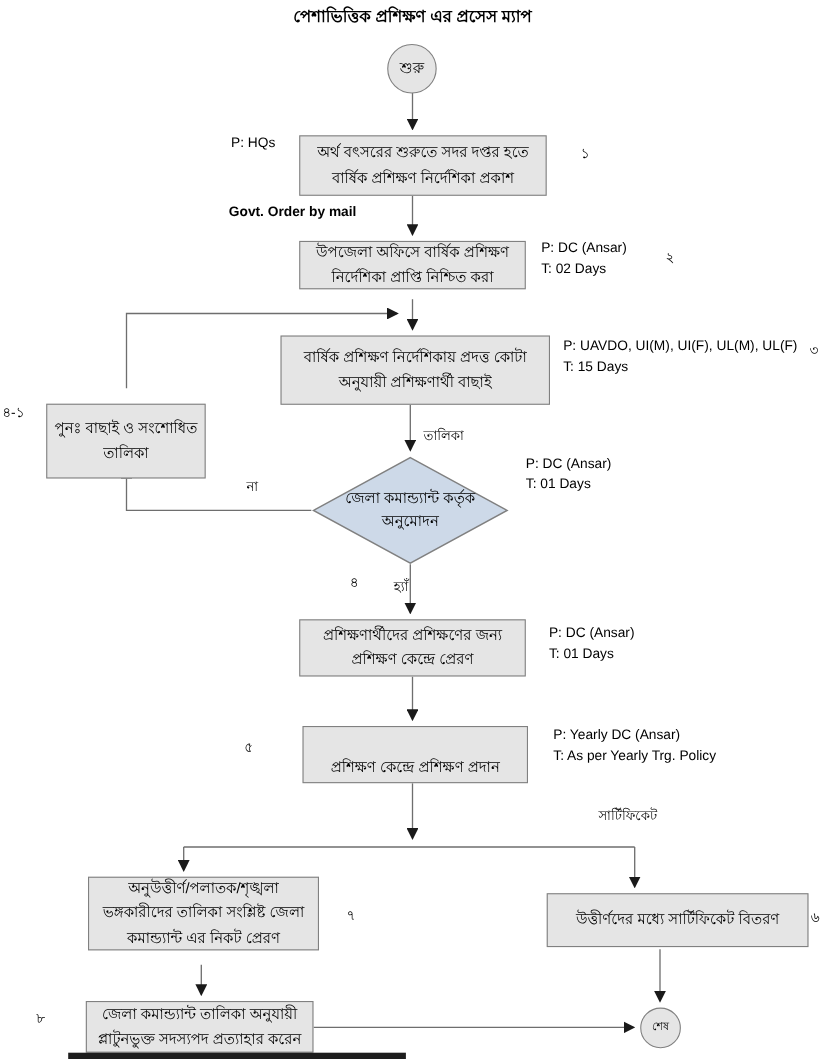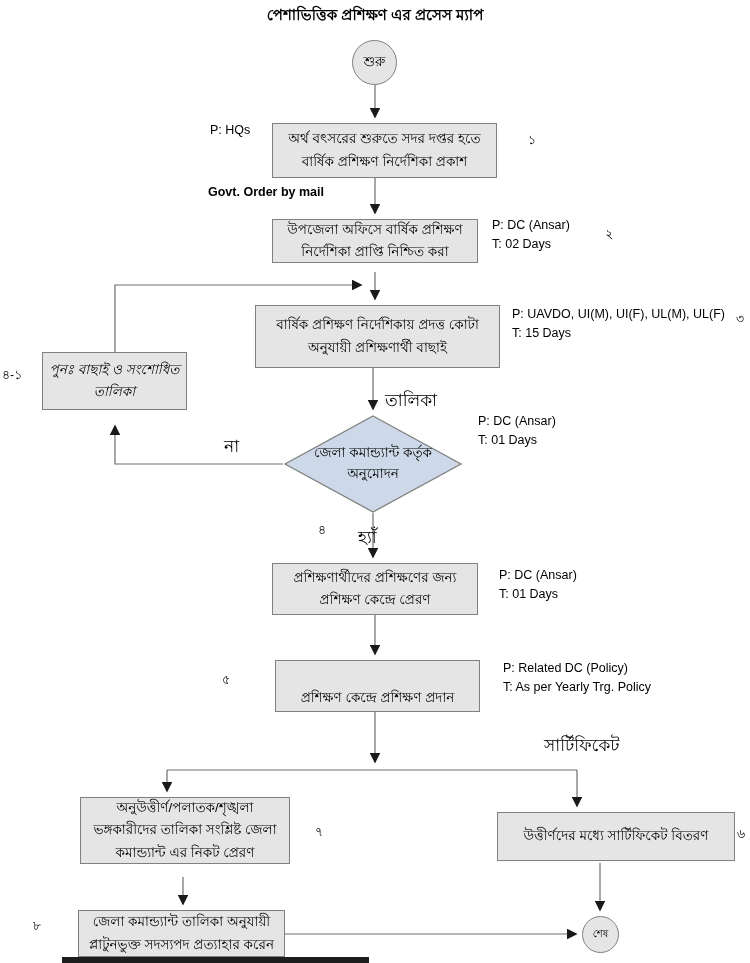--- a/index.html
+++ b/index.html
@@ -18,21 +18,21 @@
     font-size:13.5px;line-height:1.65;padding:2px 6px;box-sizing:border-box;
   }
   .circle{border-radius:50%;}
   .diamond-text{
     position:absolute;display:flex;align-items:center;justify-content:center;
     text-align:center;font-size:13.5px;line-height:1.55;
   }
   .annot{position:absolute;font-size:12.5px;line-height:1.55;white-space:nowrap;}
   .annot span{display:block;}
   .num{position:absolute;font-size:12.5px;}
-  .edge-label{position:absolute;font-size:17px;}
+  .edge-label{position:absolute;font-size:12px;}
   .bold-note{position:absolute;font-weight:bold;font-size:12.5px;line-height:1.35;}
   .bottom-bar{position:absolute;background:#1d1d1d;}
 </style>
 </head>
 <body>
 
 <div id="stage">
 
   <svg width="750" height="963">
     <defs>
@@ -86,21 +86,21 @@
 
   <div class="box" style="left:255px;top:305px;width:245px;height:63px;">
     <span>বার্ষিক প্রশিক্ষণ নির্দেশিকায় প্রদত্ত কোটা অনুযায়ী প্রশিক্ষণার্থী বাছাই</span>
   </div>
   <div class="annot" style="left:512px;top:305px;">
     <span>P: UAVDO, UI(M), UI(F), UL(M), UL(F)</span>
     <span>T: 15 Days</span>
   </div>
   <div class="num" style="left:736px;top:310px;">৩</div>
 
-  <div class="box" style="left:42px;top:352px;width:145px;height:58px;font-style:italic;">
+  <div class="box" style="left:42px;top:367px;width:145px;height:68px;">
     <span>পুনঃ বাছাই ও সংশোধিত তালিকা</span>
   </div>
   <div class="num" style="left:2px;top:366px;">৪-১</div>
 
   <div class="edge-label" style="left:385px;top:387px;">তালিকা</div>
 
   <div class="diamond-text" style="left:303px;top:423px;width:140px;height:82px;">জেলা কমান্ড্যান্ট কর্তৃক অনুমোদন</div>
   <div class="annot" style="left:478px;top:412px;">
     <span>P: DC (Ansar)</span>
     <span>T: 01 Days</span>
@@ -115,21 +115,21 @@
   <div class="annot" style="left:499px;top:566px;">
     <span>P: DC (Ansar)</span>
     <span>T: 01 Days</span>
   </div>
 
   <div class="box" style="left:275px;top:660px;width:205px;height:52px;align-items:flex-end;">
     <span>প্রশিক্ষণ কেন্দ্রে প্রশিক্ষণ প্রদান</span>
   </div>
   <div class="num" style="left:222px;top:671px;">৫</div>
   <div class="annot" style="left:503px;top:659px;">
-    <span>P: Related DC (Policy)</span>
+    <span>P: Yearly DC (Ansar)</span>
     <span>T: As per Yearly Trg. Policy</span>
   </div>
 
   <div class="edge-label" style="left:528px;top:732px;margin-left:16px;">সার্টিফিকেট</div>
 
   <div class="box" style="left:80px;top:797px;width:210px;height:67px;">
     <span>অনুউত্তীর্ণ/পলাতক/শৃঙ্খলা ভঙ্গকারীদের তালিকা সংশ্লিষ্ট জেলা কমান্ড্যান্ট এর নিকট প্রেরণ</span>
   </div>
   <div class="num" style="left:315px;top:823px;">৭</div>
 

